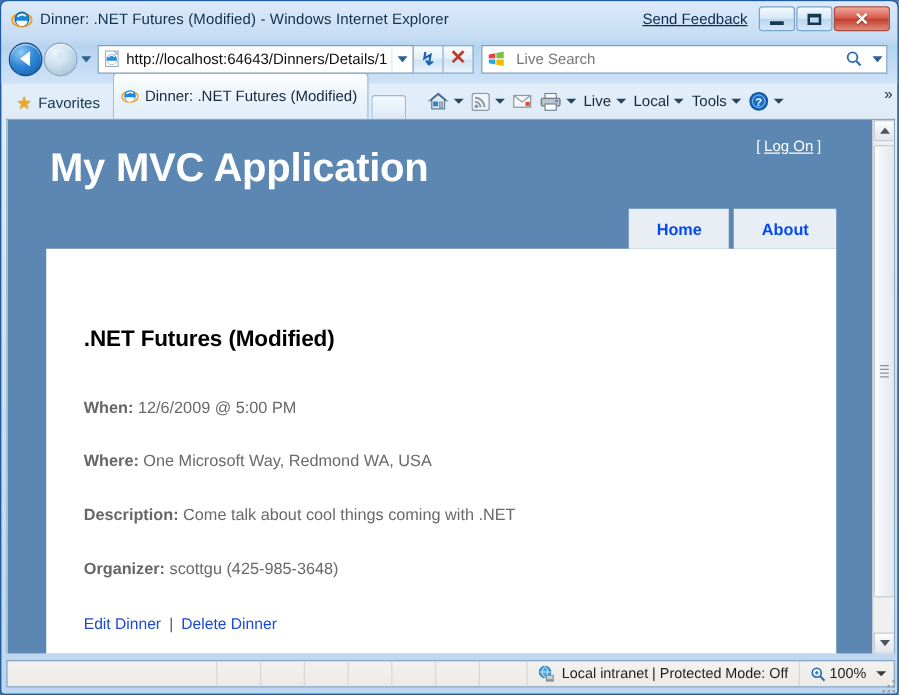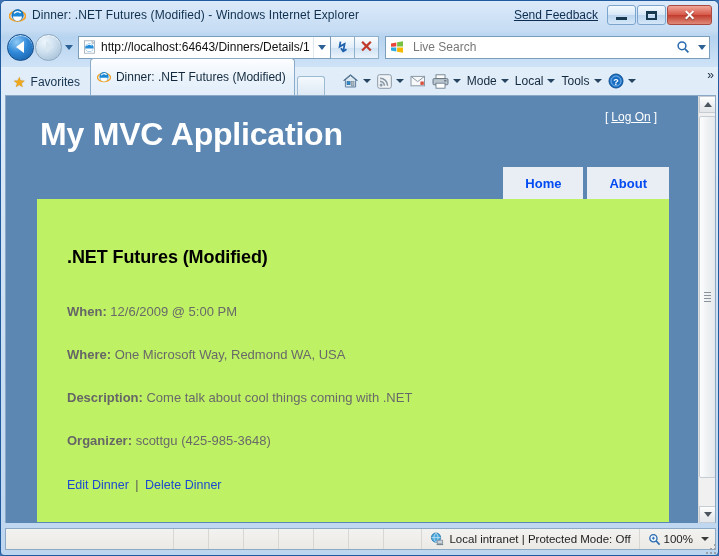--- a/index.html
+++ b/index.html
@@ -377,23 +377,23 @@
     font-size: 13px;
     font-weight: bold;
     padding: 10px 22px 9px 22px;
     text-decoration: none;
     cursor: pointer;
     margin-left: 4px;
     line-height: 1;
   }
 
   .card {
-    background: #bef264;
+    background: #ffffff;
     margin: 0 4px;
-    padding: 28px 30px 30px 30px;
+    padding: 42px 30px 30px 30px;
     min-height: 300px;
   }
 
   .dinner-title {
     font-size: 18px;
     font-weight: bold;
     color: #000;
     margin: 20px 0 0 0;
     letter-spacing: -0.1px;
   }
@@ -664,21 +664,21 @@
         <svg width="17" height="15" viewBox="0 0 17 15">
           <rect x="4" y="0.8" width="9" height="4" fill="#fdfdfd" stroke="#6f7f8d" stroke-width="0.9"></rect>
           <rect x="1" y="4.6" width="15" height="6.2" rx="1.2" fill="#b9c5cf" stroke="#5c6c79" stroke-width="0.9"></rect>
           <rect x="4" y="9.2" width="9" height="5" fill="#fff" stroke="#6f7f8d" stroke-width="0.9"></rect>
           <rect x="12.1" y="6" width="2.3" height="1.5" fill="#6e7d89"></rect>
         </svg>
         <span class="cmd-caret"></span>
       </div>
 
       <div class="cmd-item">
-        <span>Mode</span>
+        <span>Live</span>
         <span class="cmd-caret"></span>
       </div>
       <div class="cmd-item">
         <span>Local</span>
         <span class="cmd-caret"></span>
       </div>
       <div class="cmd-item">
         <span>Tools</span>
         <span class="cmd-caret"></span>
       </div>

